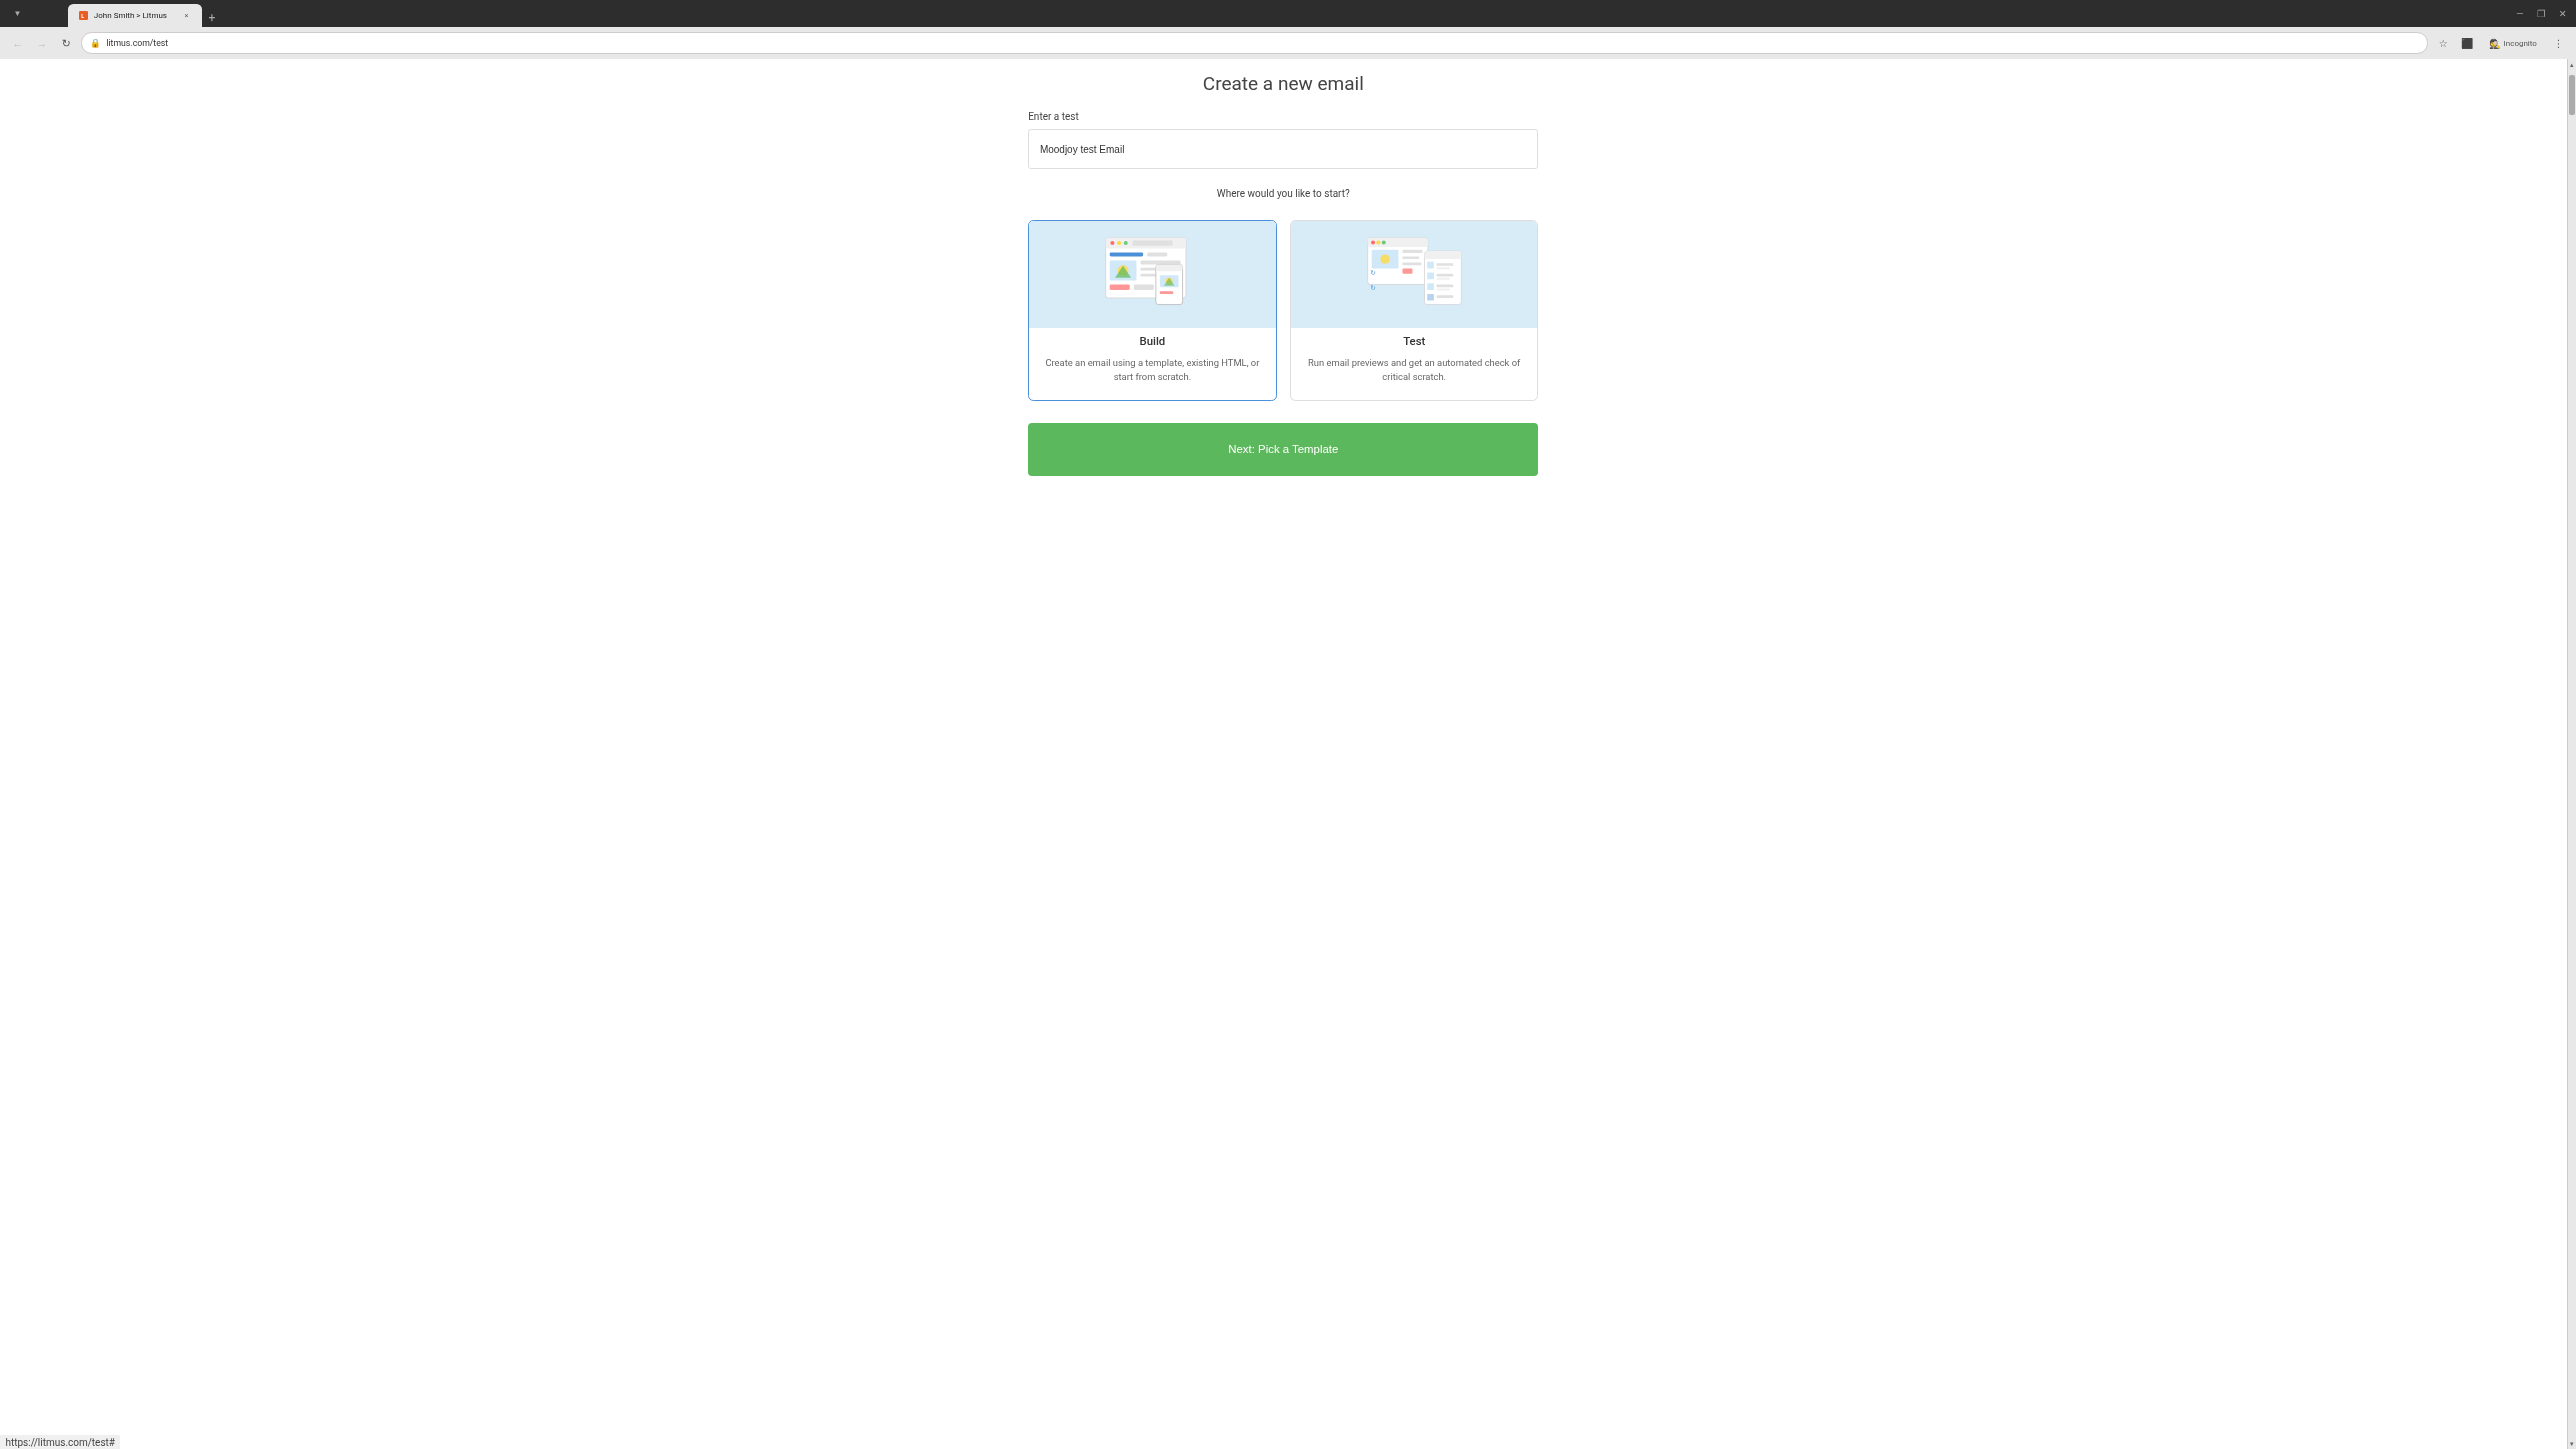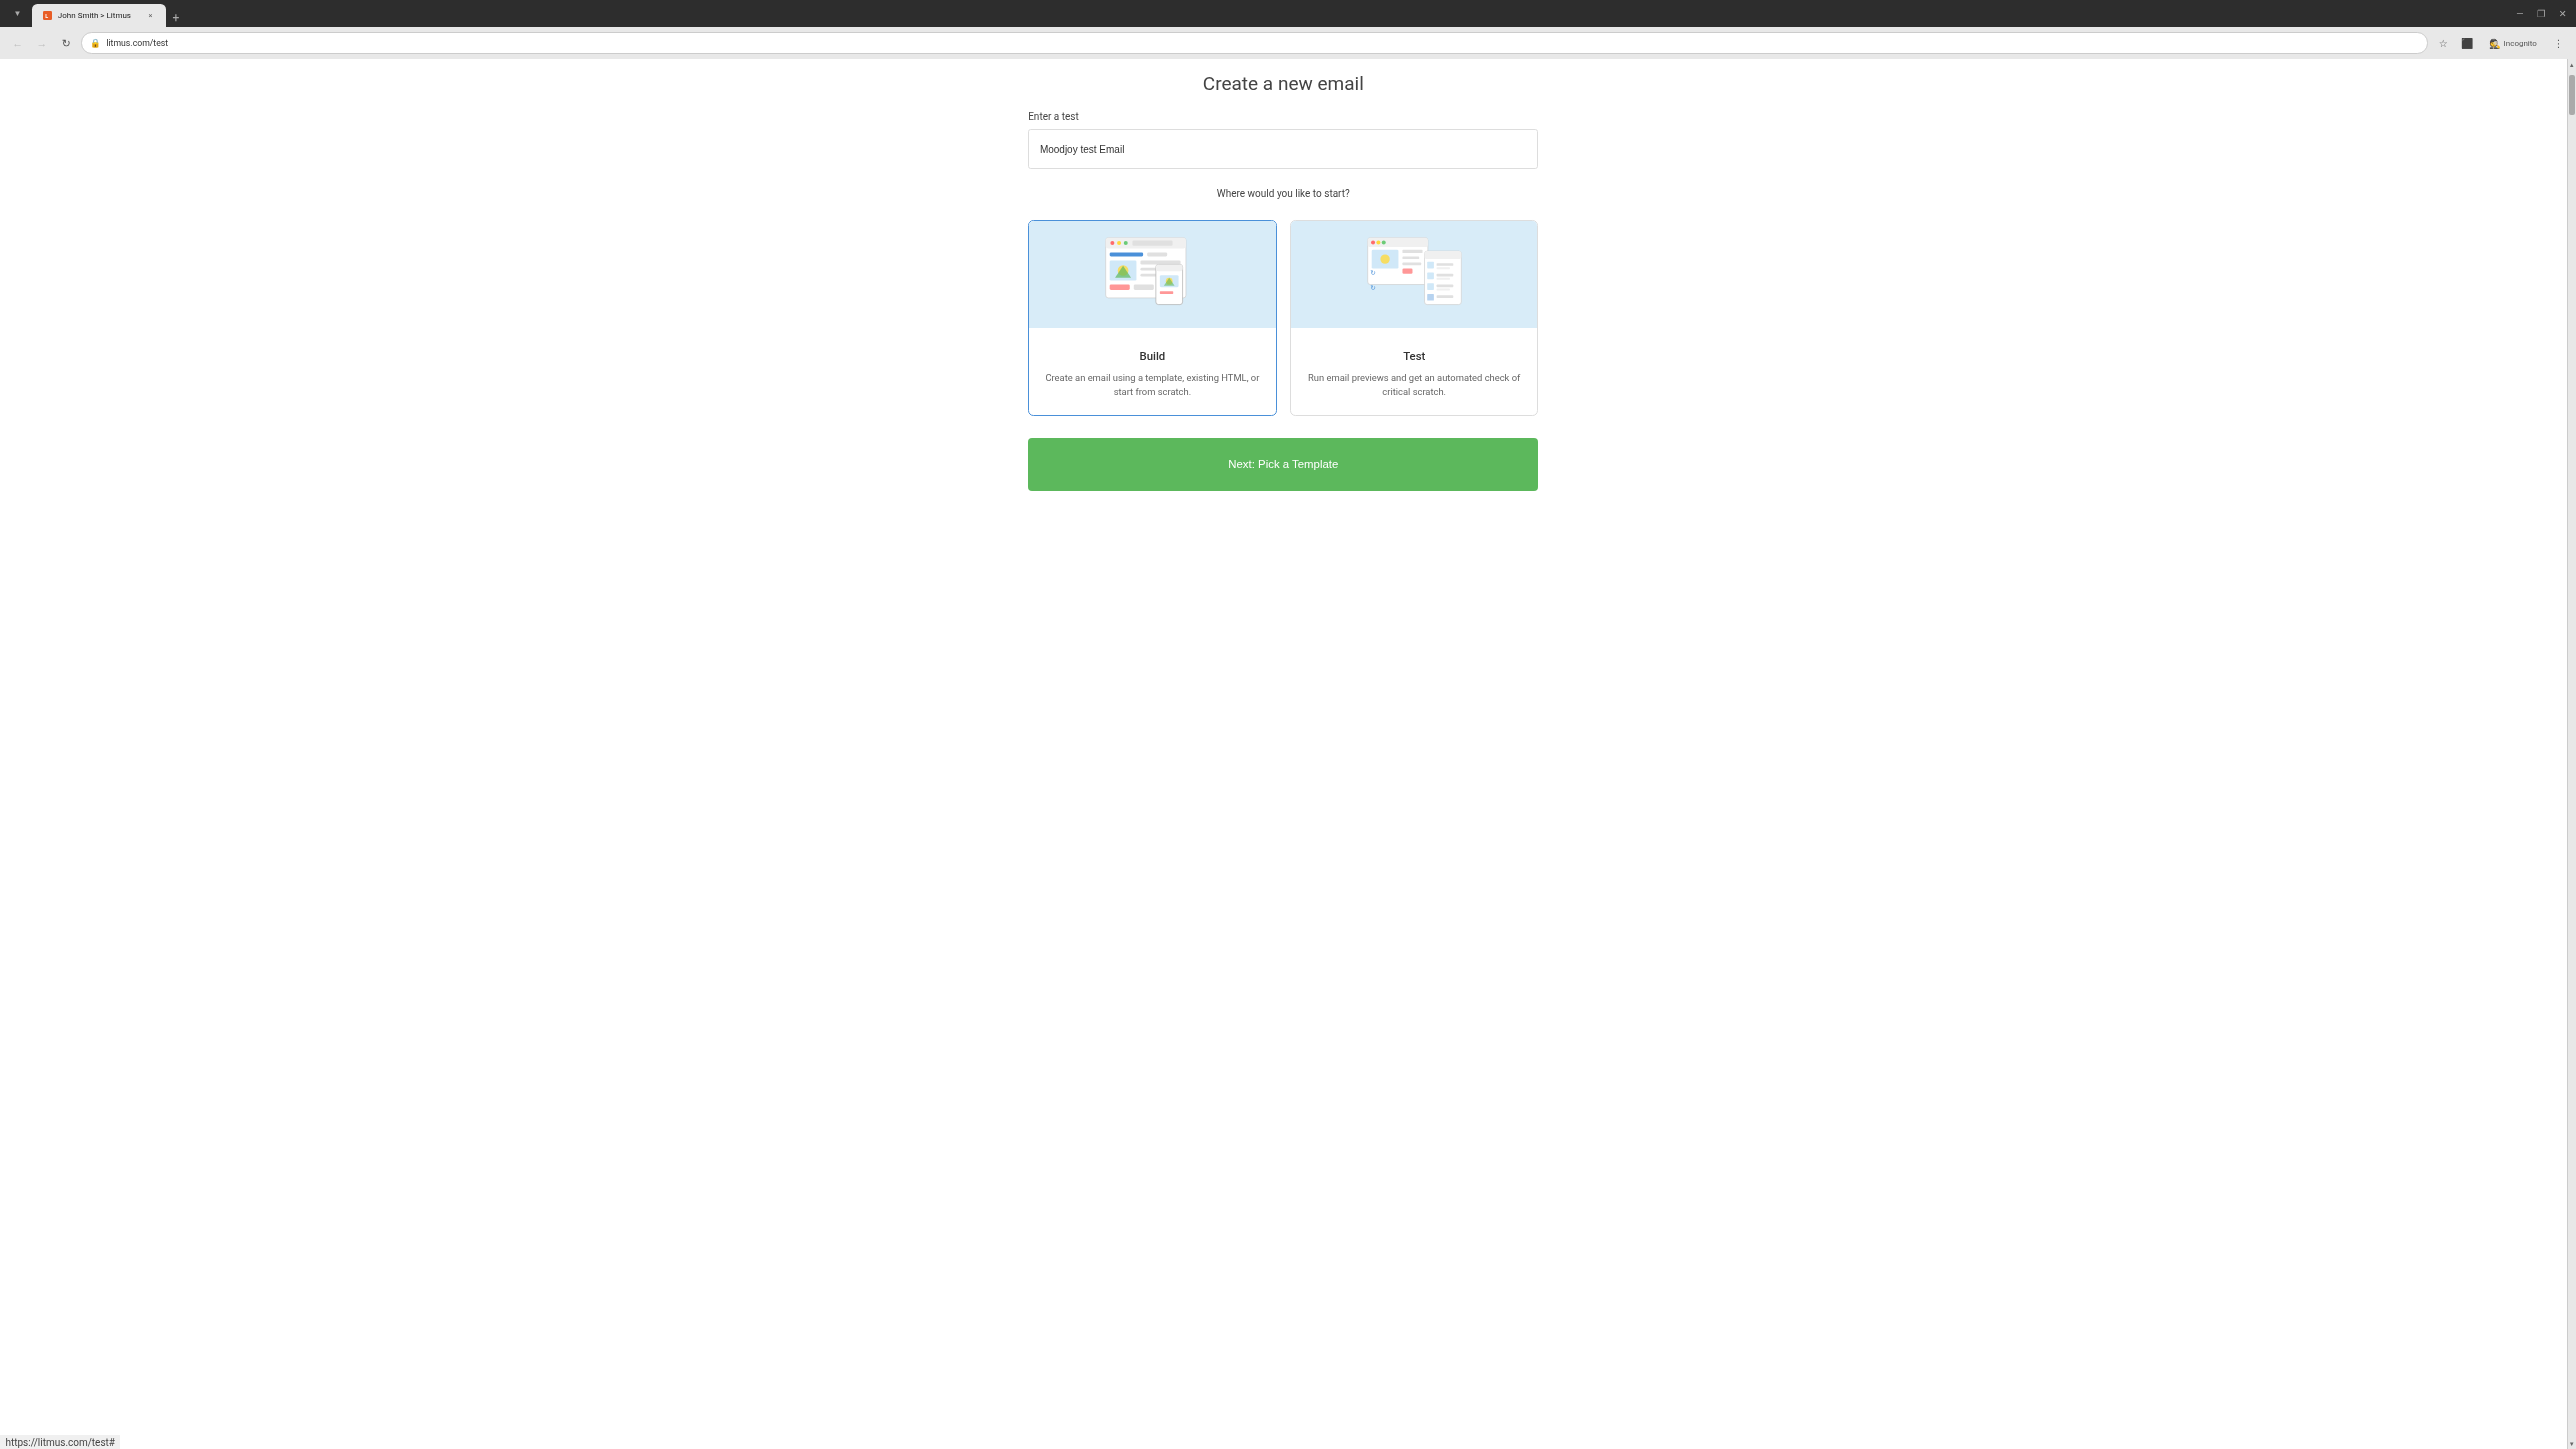--- a/index.html
+++ b/index.html
@@ -49,20 +49,21 @@
       background: #3c3c3c;
       border-radius: 5.4px 5.4px 0 0;
       padding: 4px 10.7px;
       display: flex;
       align-items: center;
       gap: 5.4px;
       height: 23px;
       min-width: 134px;
       max-width: 161px;
       cursor: pointer;
+      margin-left: 36px;
     }
 
     .tab.active {
       background: #e8e8e8;
     }
 
     .tab-favicon {
       width: 9.4px;
       height: 9.4px;
       border-radius: 1.3px;
@@ -295,21 +296,21 @@
     .card-image-area {
       background: #d8ecf8;
       height: 107px;
       display: flex;
       align-items: center;
       justify-content: center;
       padding: 10.7px;
     }
 
     .card-body {
-      padding: 21px 16px 16px;
+      padding: 6px 16px 16px;
       text-align: center;
     }
 
     .card-title {
       font-size: 11.4px;
       font-weight: 500;
       color: #333;
       margin-bottom: 8px;
     }
 

